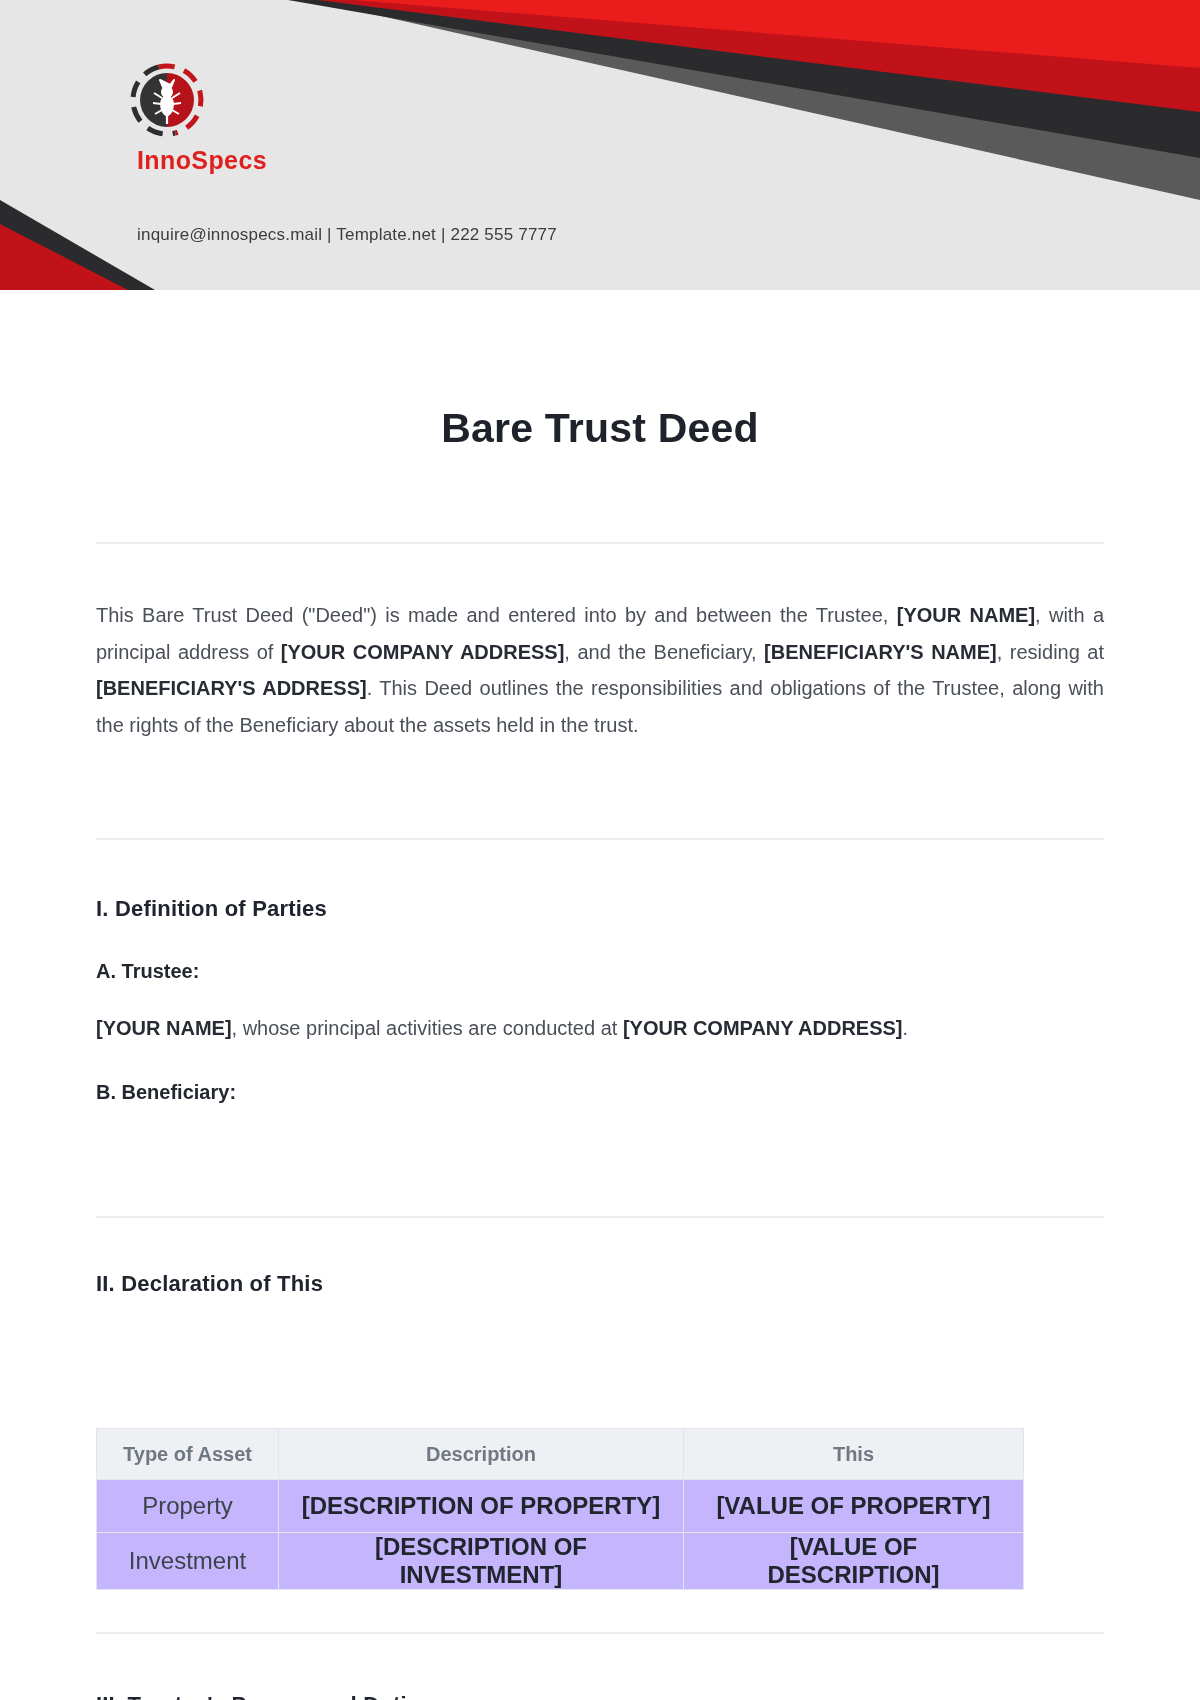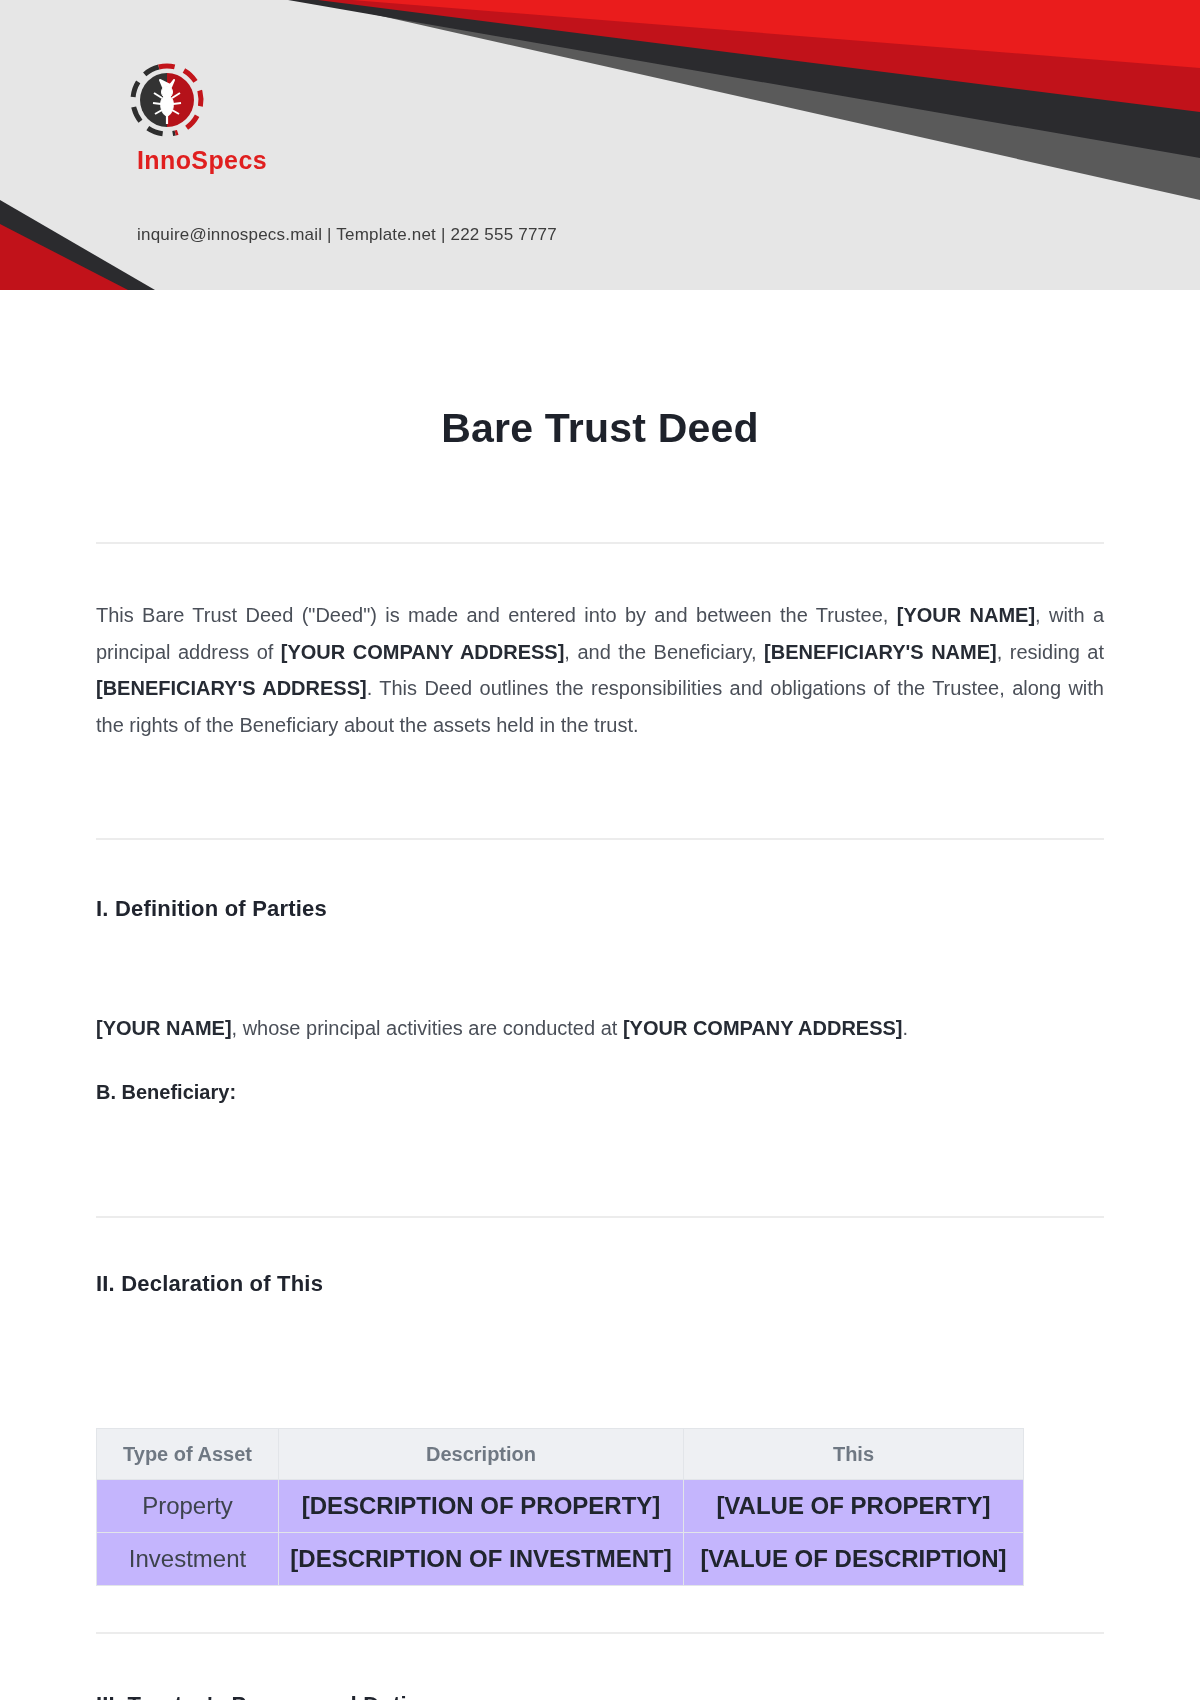--- a/index.html
+++ b/index.html
@@ -17,21 +17,21 @@
   
   .abs{position:absolute;left:96px;width:1008px;}
   .doc-title{left:0;width:1200px;text-align:center;top:405px;font-size:41px;font-weight:700;color:#1e222b;letter-spacing:.2px;}
   .divider{height:2px;background:#ececec;}
   .para{font-size:20px;line-height:36.6px;color:#4a4f58;text-align:justify;}
   .para b{color:#262b34;}
   .h-section{font-size:22px;font-weight:700;color:#20242e;letter-spacing:.2px;}
   .h-sub{font-size:20px;font-weight:700;color:#23272f;}
   
   table.assets{border-collapse:collapse;table-layout:fixed;width:927px;}
-  table.assets th,table.assets td{border:1.5px solid #e2e5e9;text-align:center;vertical-align:middle;padding:0 8px;margin-top:12px;}
+  table.assets th,table.assets td{border:1.5px solid #e2e5e9;text-align:center;vertical-align:middle;padding:0 20px;margin-top:12px;}
   table.assets th{height:50px;background:#eef0f3;color:#6f7883;font-size:20px;font-weight:700;}
   table.assets td{height:52px;background:#c4b5fd;font-size:24px;}
   td.c-plain{color:#3d434d;font-weight:400;}
   td.c-bold{color:#20252e;font-weight:700;}
   col.c1{width:182px;}col.c2{width:405px;}col.c3{width:340px;}
 </style>
 </head>
 <body>
 
 <div class="page">
@@ -85,20 +85,21 @@
   <div class="abs doc-title">Bare Trust Deed</div>
 
   <div class="abs divider" style="top:542px;"></div>
 
   <div class="abs para" style="top:597px;"><span>This Bare Trust Deed ("Deed") is made and entered into by and between the Trustee, </span><b>[YOUR NAME]</b><span>, with a principal address of </span><b>[YOUR COMPANY ADDRESS]</b><span>, and the Beneficiary, </span><b>[BENEFICIARY'S NAME]</b><span>, residing at </span><b>[BENEFICIARY'S ADDRESS]</b><span>. This Deed outlines the responsibilities and obligations of the Trustee, along with the rights of the Beneficiary about the assets held in the trust.</span></div>
 
   <div class="abs divider" style="top:838px;"></div>
 
   <div class="abs h-section" style="top:896px;">I. Definition of Parties</div>
 
+  <div class="abs h-sub" style="top:960px;">A. Trustee:</div>
 
   <div class="abs para" style="top:1010px;"><b>[YOUR NAME]</b><span>, whose principal activities are conducted at </span><b>[YOUR COMPANY ADDRESS]</b><span>.</span></div>
 
   <div class="abs h-sub" style="top:1081px;">B. Beneficiary:</div>
 
 
   <div class="abs divider" style="top:1216px;"></div>
 
   <div class="abs h-section" style="top:1271px;">II. Declaration of This</div>
 

